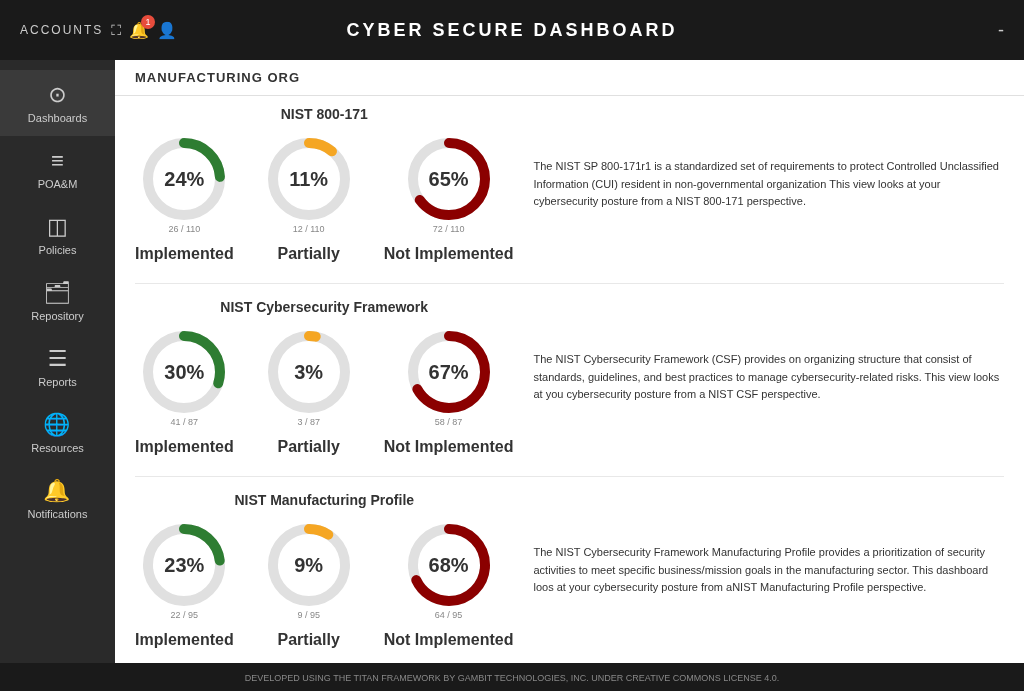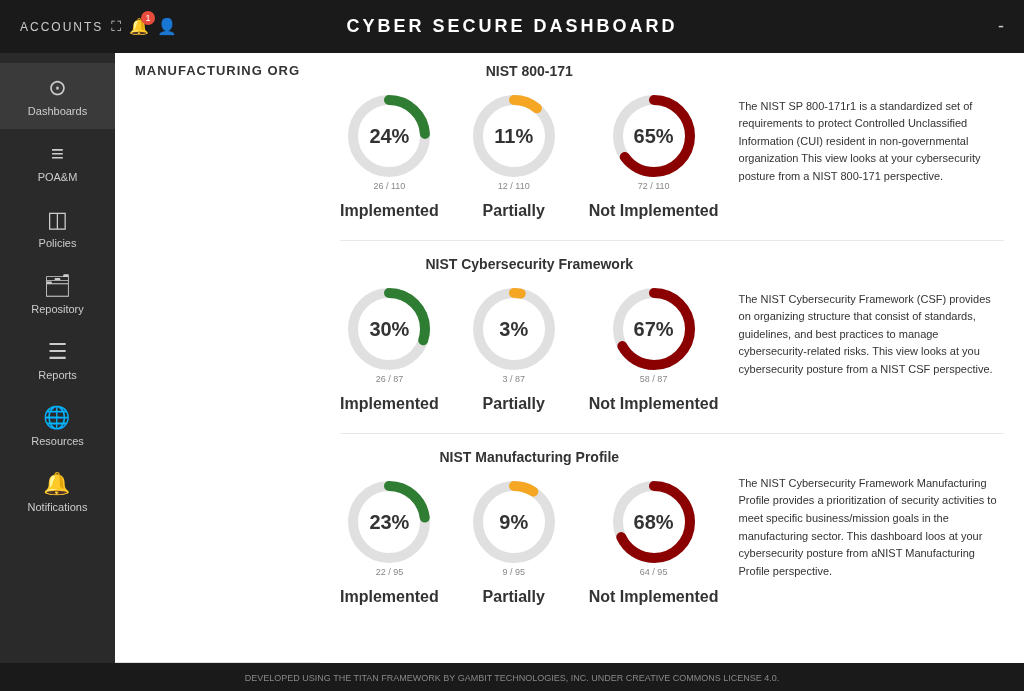--- a/index.html
+++ b/index.html
@@ -6,21 +6,21 @@
     body { font-family: Arial, sans-serif; background: #f0f0f0; display: flex; flex-direction: column; height: 691px; width: 1024px; overflow: hidden; }
 
     
     .header {
       background: #1a1a1a;
       color: #fff;
       display: flex;
       align-items: center;
       justify-content: space-between;
       padding: 0 20px;
-      height: 53px;
+      height: 60px;
       flex-shrink: 0;
     }
     .header-title {
       font-size: 18px;
       font-weight: bold;
       letter-spacing: 3px;
       flex: 1;
       text-align: center;
     }
     .header-badge {
@@ -78,21 +78,21 @@
       color: #ccc;
       text-align: center;
     }
 
     
     .content {
       flex: 1;
       background: #fff;
       overflow-y: auto;
       display: flex;
-      flex-direction: row;
+      flex-direction: column;
     }
     .content-header {
       background: #fff;
       padding: 10px 20px;
       border-bottom: 1px solid #e0e0e0;
       font-size: 13px;
       font-weight: bold;
       color: #333;
       letter-spacing: 1px;
     }
@@ -306,21 +306,21 @@
               <div class="chart-item">
       <div class="donut-container">
         <svg viewBox="0 0 90 90">
           <circle cx="45" cy="45" r="36" fill="none" stroke="#e0e0e0" stroke-width="10"></circle>
           <circle cx="45" cy="45" r="36" fill="none" stroke="#2e7d32" stroke-width="10" stroke-dasharray="67.86 158.34" stroke-linecap="round"></circle>
         </svg>
         <div class="donut-center">
           <div class="donut-percent">30%</div>
         </div>
       </div>
-      <div class="chart-sublabel">26 / 87</div>
+      <div class="chart-sublabel">41 / 87</div>
       <div class="chart-label">Implemented</div>
     </div>
               <div class="chart-item">
       <div class="donut-container">
         <svg viewBox="0 0 90 90">
           <circle cx="45" cy="45" r="36" fill="none" stroke="#e0e0e0" stroke-width="10"></circle>
           <circle cx="45" cy="45" r="36" fill="none" stroke="#f5a623" stroke-width="10" stroke-dasharray="6.79 219.41" stroke-linecap="round"></circle>
         </svg>
         <div class="donut-center">
           <div class="donut-percent">3%</div>

